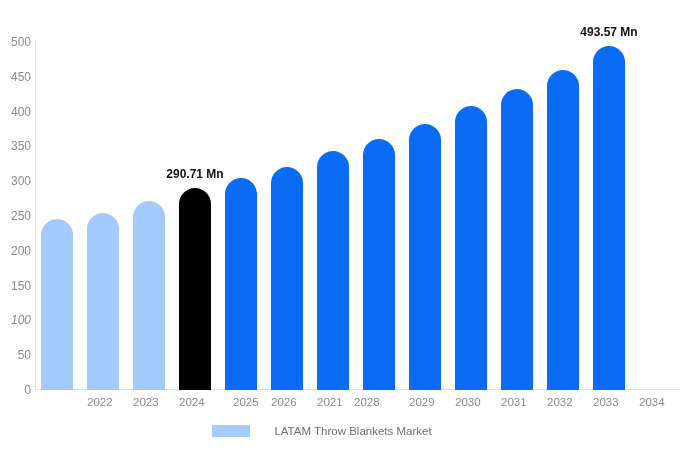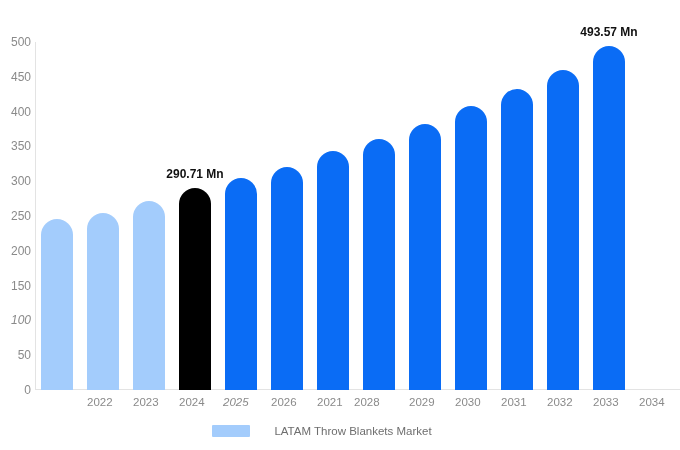--- a/index.html
+++ b/index.html
@@ -152,21 +152,21 @@
     </div>
 
   <div id="legend">
     <span id="legend-swatch" style="background: rgb(163, 204, 252);"></span>
     <span id="legend-label">LATAM Throw Blankets Market</span>
   </div>
 
 <div class="x-tick" style="left: 41px; width: 32px;">2022</div>
     <div class="x-tick" style="left: 87px; width: 32px;">2023</div>
     <div class="x-tick" style="left: 133px; width: 32px;">2024</div>
-    <div class="x-tick" style="left: 177px; width: 32px; font-style: italic;">2025</div>
+    <div class="x-tick" style="left: 187px; width: 32px;">2025</div>
     <div class="bar-annotation" style="top: 166.666px; left: 195px; transform: translateX(-50%);">290.71 Mn</div>
     <div class="x-tick" style="left: 225px; width: 32px;">2026</div>
     <div class="x-tick" style="left: 271px; width: 32px;">2021</div>
     <div class="x-tick" style="left: 308px; width: 32px;">2028</div>
     <div class="x-tick" style="left: 363px; width: 32px;">2029</div>
     <div class="x-tick" style="left: 409px; width: 32px;">2030</div>
     <div class="x-tick" style="left: 455px; width: 32px;">2031</div>
     <div class="x-tick" style="left: 501px; width: 32px;">2032</div>
     <div class="x-tick" style="left: 547px; width: 32px;">2033</div>
     <div class="x-tick" style="left: 593px; width: 32px;">2034</div>

